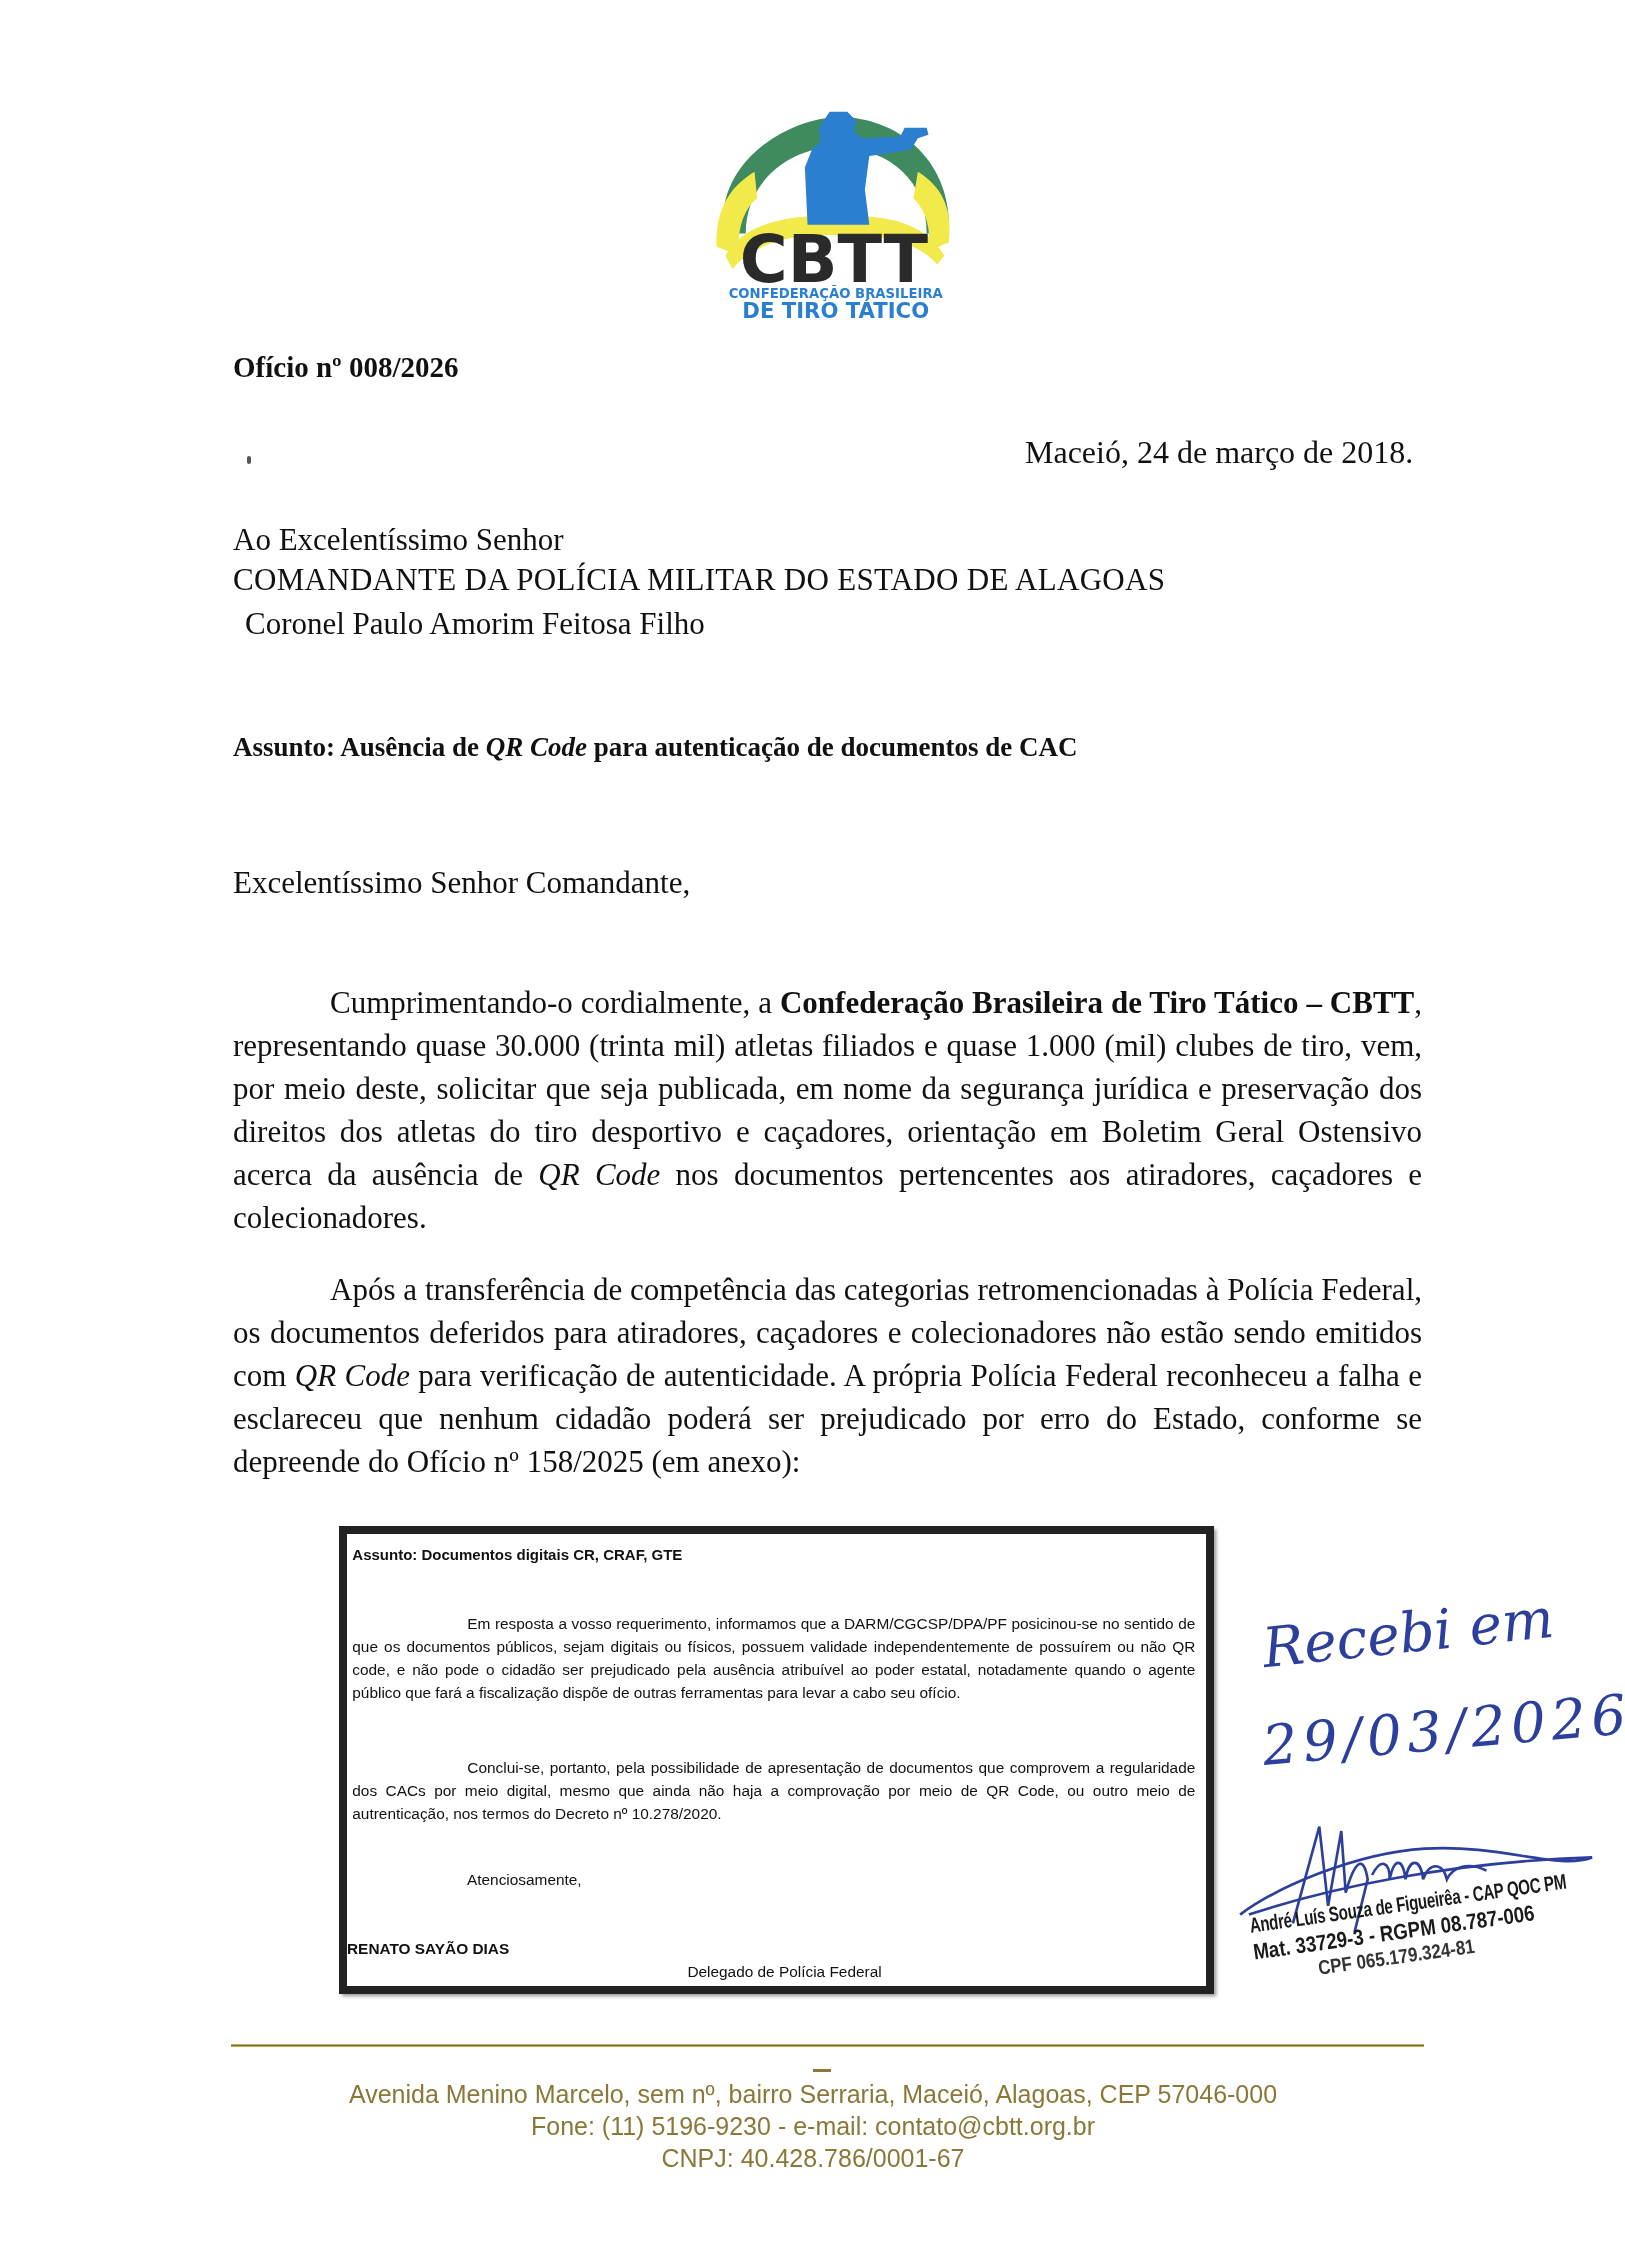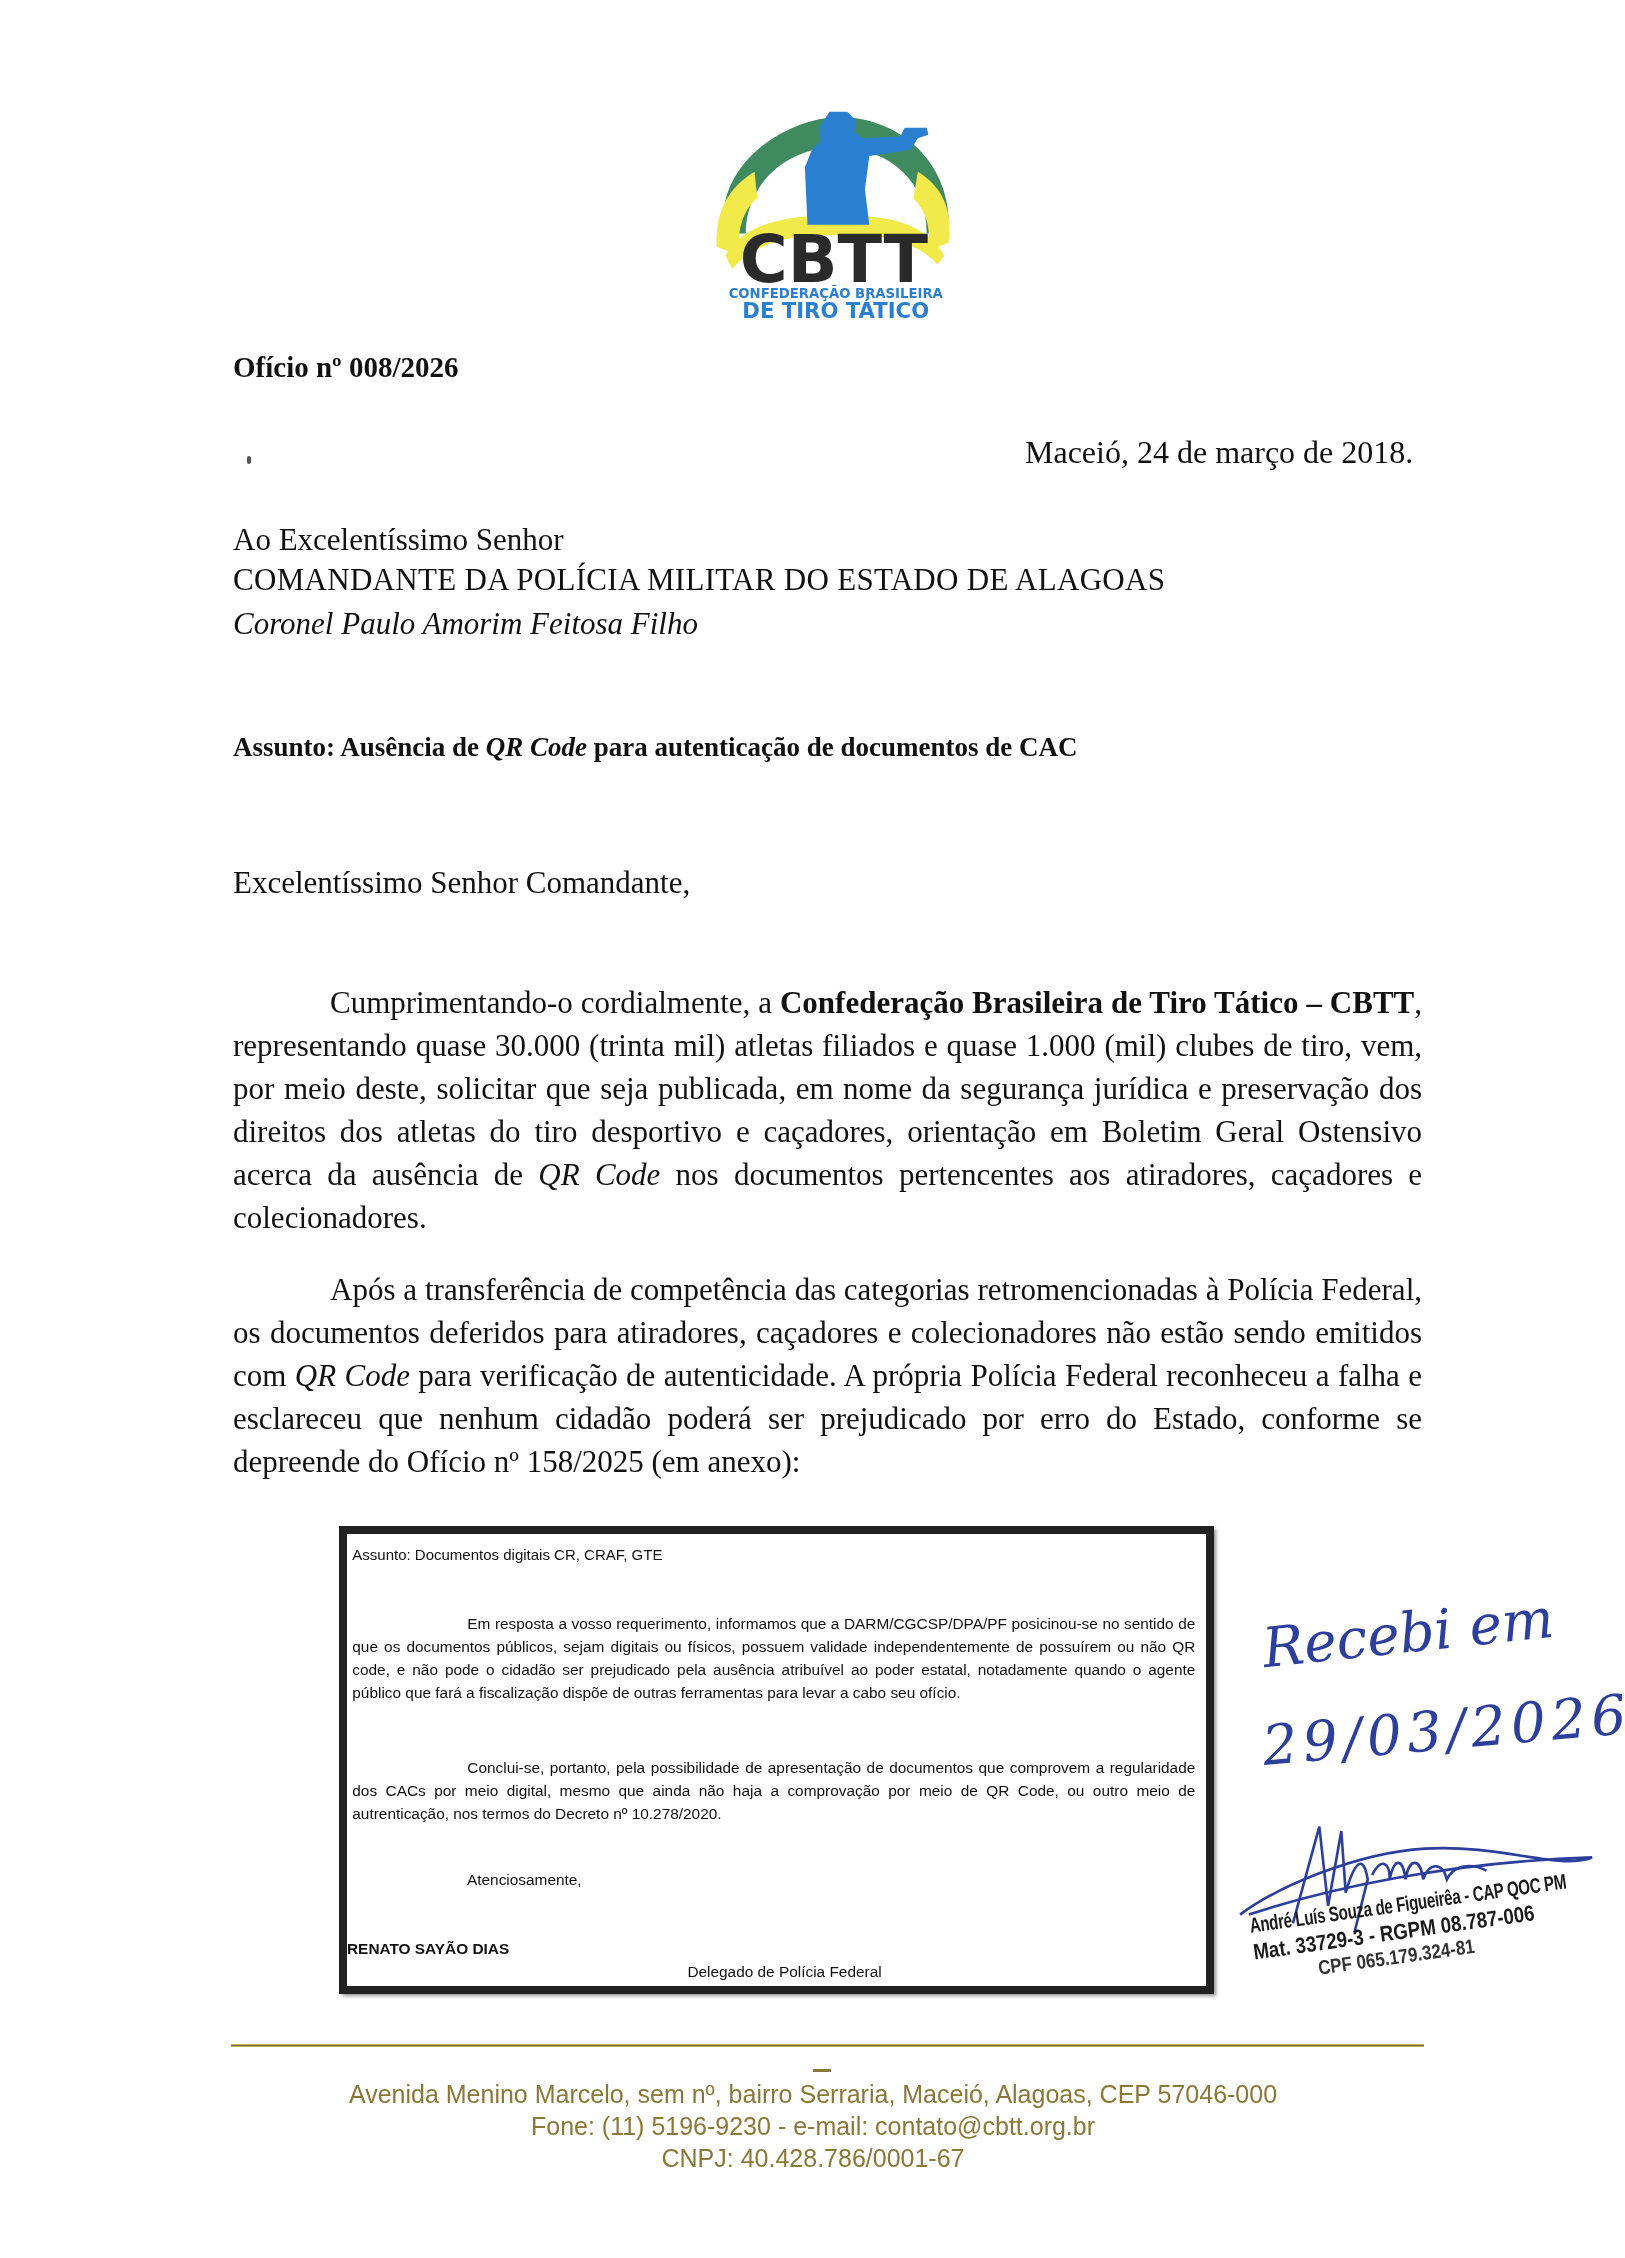--- a/index.html
+++ b/index.html
@@ -5,35 +5,35 @@
   html, body { margin: 0; padding: 0; background: #ffffff; }
   body { width: 1626px; height: 2258px; position: relative; overflow: hidden;
          font-family: "Liberation Serif", "DejaVu Serif", serif; color: #111; }
   .abs { position: absolute; }
   .logo { left: 706px; top: 101px; width: 256px; height: 221px; }
   .oficio { left: 233px; top: 351px; font-size: 29px; font-weight: bold; }
   .date { left: 1025px; top: 434px; font-size: 32px; }
   .speck { left: 247px; top: 456px; width: 4.4px; height: 8px; background: #555; border-radius: 2.6px; }
   .addr1 { left: 233px; top: 522px; font-size: 31px; }
   .addr2 { left: 233px; top: 562px; font-size: 31px; font-weight: normal; letter-spacing: 0.3px; }
-  .addr3 { left: 233px; top: 606px; font-size: 31px; font-style: italic; }
+  .addr3 { left: 245px; top: 606px; font-size: 31px; }
   .subject { left: 233px; top: 732px; font-size: 27px; font-weight: bold; }
   .subject i { font-style: italic; }
   .greeting { left: 233px; top: 865px; font-size: 31px; }
   .para { left: 233px; width: 1189px; font-size: 31px; line-height: 43px; text-align: justify; }
   .para .indent { display: inline-block; width: 97px; }
   .p1 { top: 981px; }
   .p2 { top: 1268px; }
   .para b { font-weight: bold; }
   .para i { font-style: italic; }
 
   .pfbox { left: 339px; top: 1526px; width: 859px; height: 452px;
            border: 8px solid #222; box-shadow: 2.6px 2.6px 3.5px #999;
            font-family: "Liberation Sans", "DejaVu Sans", sans-serif; font-size: 15.4px; color: #111; }
-  .pfbox .subj { position: absolute; left: 5.3px; top: 12.4px; font-weight: normal; font-size: 15px; }
+  .pfbox .subj { position: absolute; left: 5.3px; top: 12.4px; font-weight: bold; font-size: 15px; }
   .pfbox .txt { position: absolute; left: 5.3px; width: 843px; line-height: 23px; text-align: justify; }
   .pfbox .ind { display: inline-block; width: 115px; }
   .pfbox .t1 { top: 78px; }
   .pfbox .t2 { top: 210px; margin-top: 12px; }
   .pfbox .closing { position: absolute; left: 120px; top: 337px; }
   .pfbox .signame { position: absolute; left: 0; width: 859px; text-align: left; top: 406px; font-weight: bold; }
   .pfbox .sigrole { position: absolute; left: 0; width: 859px; text-align: center; top: 429px; padding-left: 8px; }
 
   .hand { font-family: "DejaVu Serif", serif; font-style: italic; color: #2c3f9c; }
   .received { left: 1262px; top: 1601px; font-size: 55px; transform: rotate(-6deg); }

